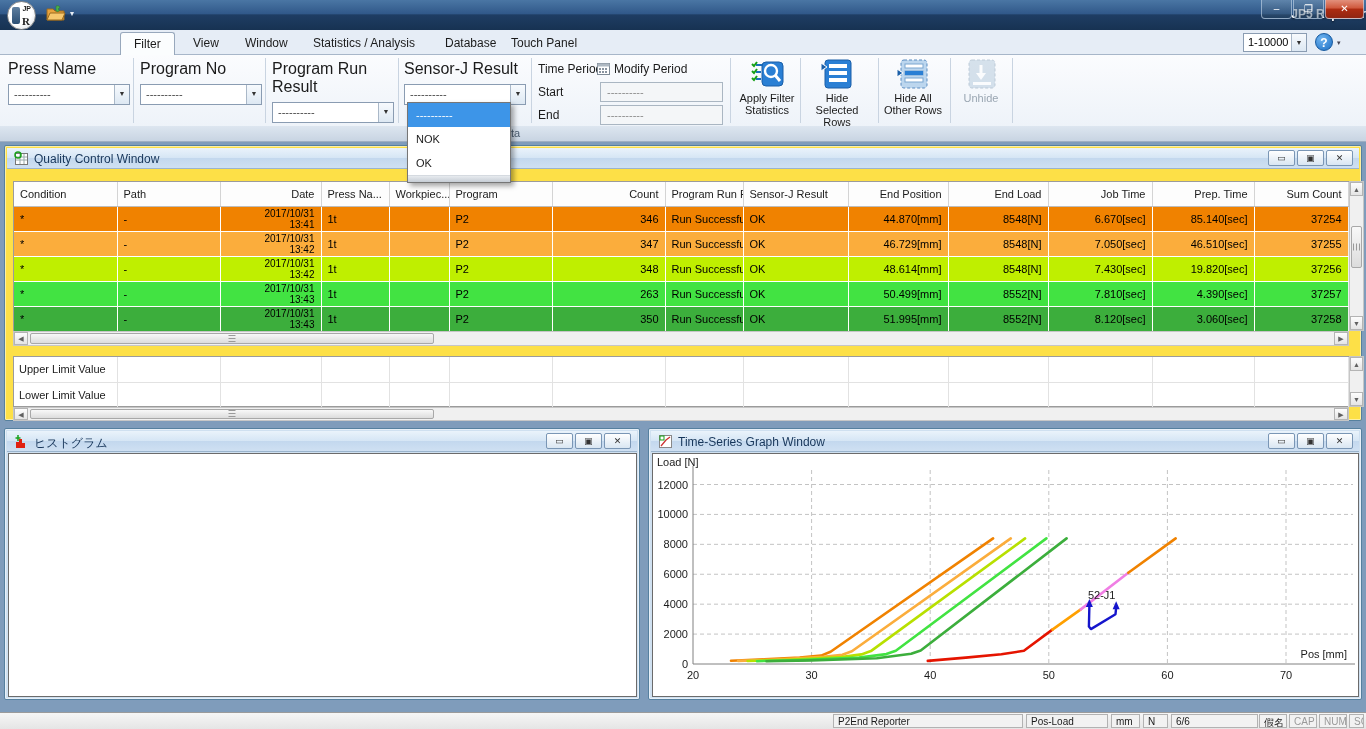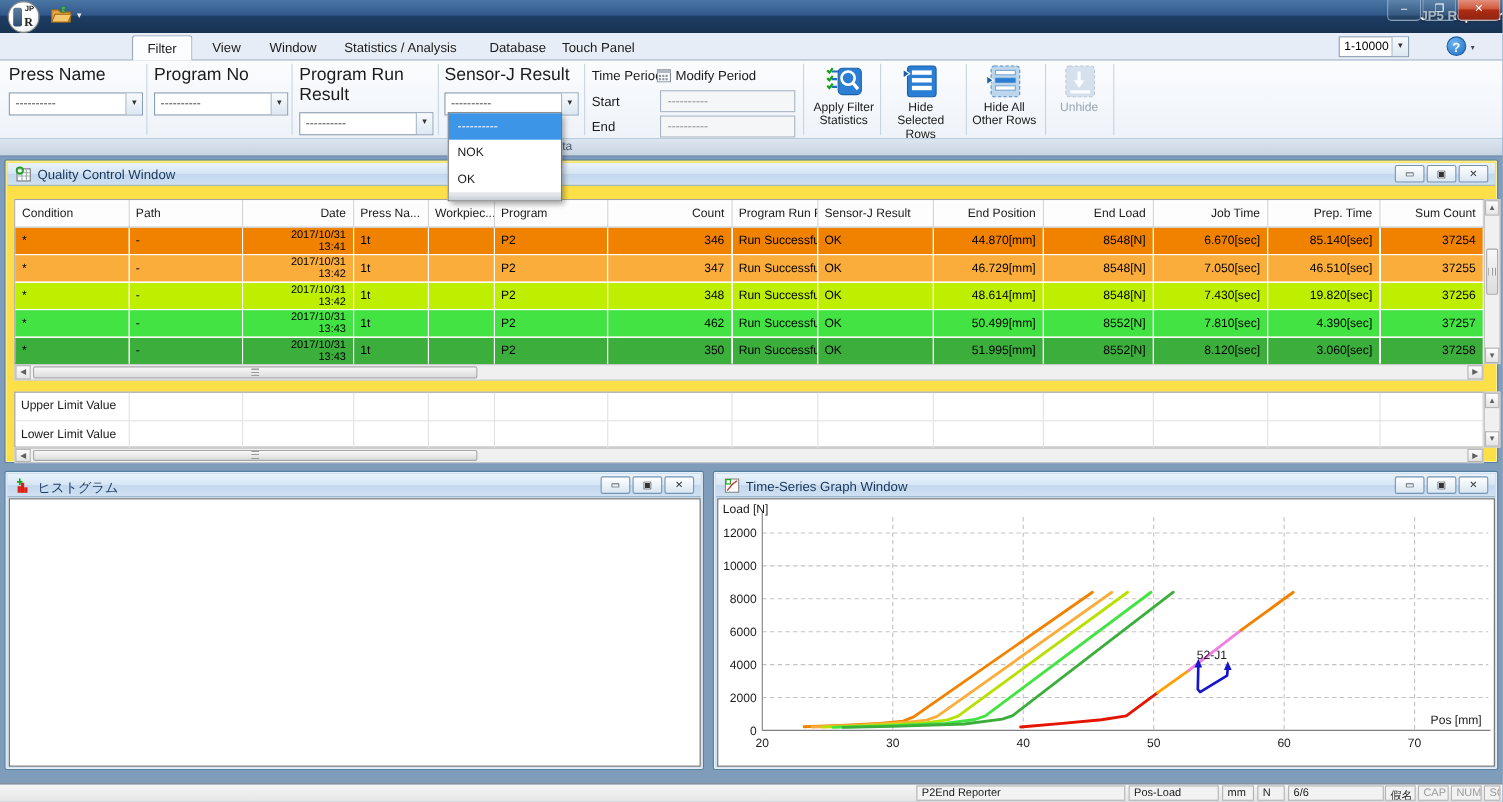--- a/index.html
+++ b/index.html
@@ -21,21 +21,21 @@
   .winbtn { position:absolute; top:0; height:19px; border:1px solid rgba(190,210,230,.65); border-top:none;
     border-radius:0 0 4px 4px; background:linear-gradient(180deg,rgba(120,150,180,.45),rgba(40,70,100,.45));
     color:#fff; font-size:10px; text-align:center; line-height:17px; }
   #btn-min { left:1261px; width:31px; } #btn-max { left:1293px; width:31px; }
   #btn-close { left:1325px; width:39px; background:linear-gradient(180deg,#e2907c 0%,#cf583c 45%,#ad2c12 50%,#902512 100%); }
 
   
   #tabrow { position:absolute; left:0; top:30px; width:1366px; height:25px; background:#e6edf6; border-bottom:1px solid #a7b6c9; }
   .tab { position:absolute; top:2px; height:23px; line-height:22px; padding:0 13px; font-size:12px; color:#1b1b1b; }
   .tab.active { background:#fbfdfe; border:1px solid #98a8bc; border-bottom:none; border-radius:3px 3px 0 0; }
-  #range-combo { position:absolute; left:1217px; top:3px; width:64px; height:19px; background:#fff; border:1px solid #8a9cb2; font-size:11px; }
+  #range-combo { position:absolute; left:1243px; top:3px; width:64px; height:19px; background:#fff; border:1px solid #8a9cb2; font-size:11px; }
   #range-combo .val { position:absolute; left:4px; top:2px; }
   .combo-arrow { position:absolute; right:0; top:0; bottom:0; width:15px; background:linear-gradient(180deg,#f7fafd,#dde8f3);
     border-left:1px solid #aab8c8; font-size:7px; color:#333; text-align:center; line-height:17px; }
   #help-btn { position:absolute; left:1315px; top:3px; width:18px; height:18px; border-radius:50%;
     background:radial-gradient(circle at 35% 30%,#6fb4f0,#1d6fc4); color:#fff; font-weight:bold; font-size:12px; text-align:center; line-height:18px; border:1px solid #15599f;}
   #help-caret { position:absolute; left:1337px; top:9px; font-size:7px; color:#445; }
 
   
   #ribbon { position:absolute; left:0; top:55px; width:1366px; height:71px; background:linear-gradient(180deg,#fbfcfe,#eef3f9); }
   .fgroup { position:absolute; top:5px; width:122px; }
@@ -378,21 +378,21 @@
                 <td class="r">37256</td>
               </tr>
               <tr style="background:#42E342">
                 <td class="">*</td>
                 <td class="">-</td>
                 <td class="r date">2017/10/31
 13:43</td>
                 <td class="">1t</td>
                 <td class=""></td>
                 <td class="">P2</td>
-                <td class="r">462</td>
+                <td class="r">263</td>
                 <td class="">Run Successful</td>
                 <td class="">OK</td>
                 <td class="r">50.499[mm]</td>
                 <td class="r">8552[N]</td>
                 <td class="r">7.810[sec]</td>
                 <td class="r">4.390[sec]</td>
                 <td class="r">37257</td>
               </tr>
               <tr style="background:#3CAE3C">
                 <td class="">*</td>

